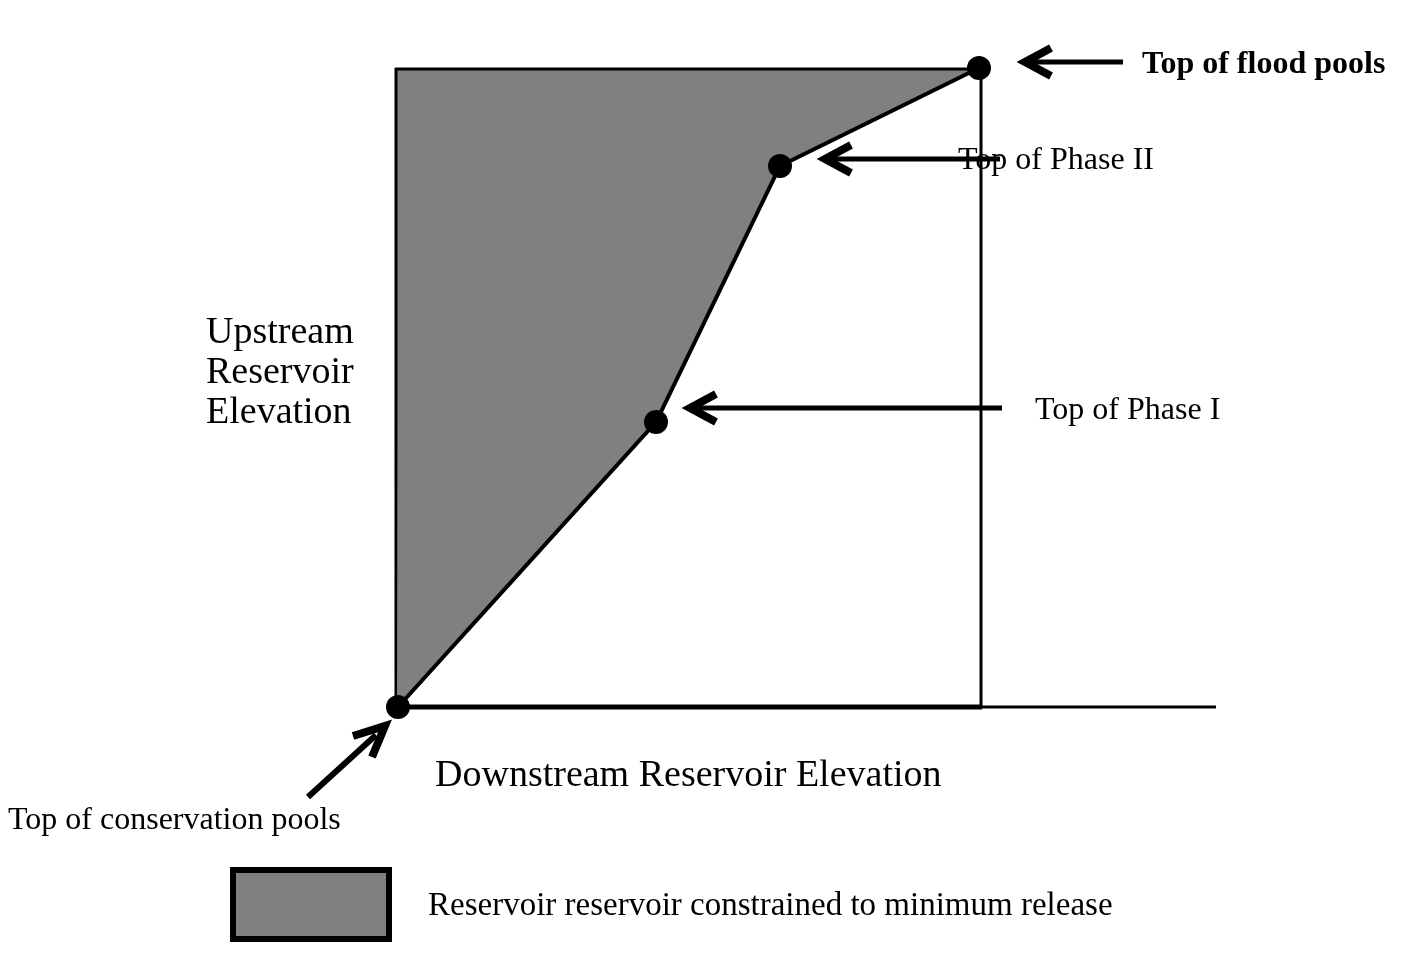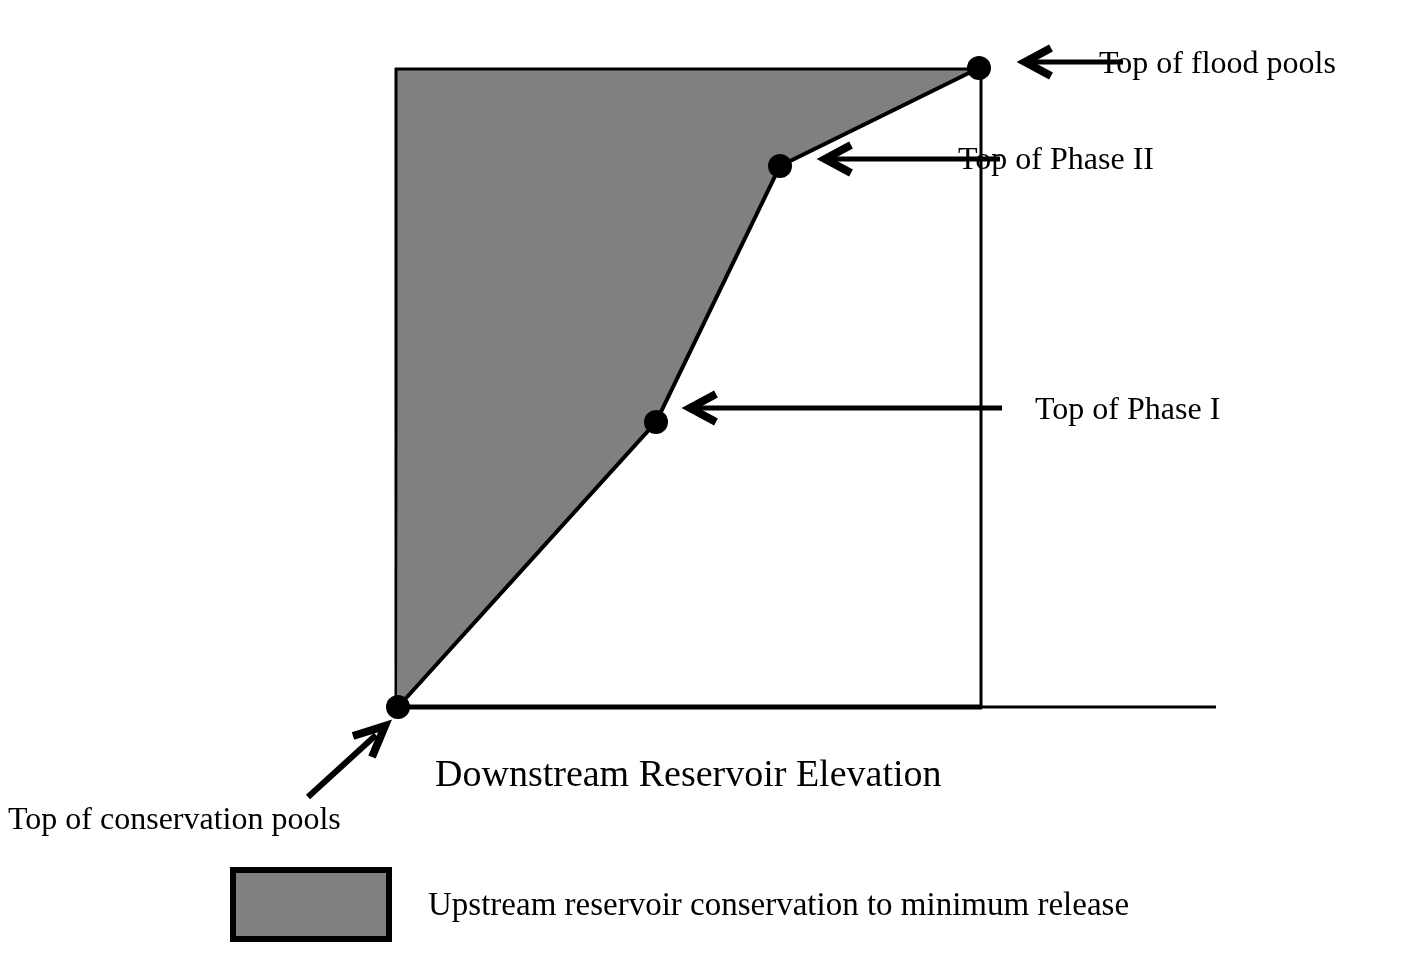--- a/index.html
+++ b/index.html
@@ -40,22 +40,23 @@
   }
   #y-axis-label {
     left: 206px;
     top: 310px;
   }
   #x-axis-label {
     left: 435px;
     top: 753px;
   }
   #flood-pools-label {
-    left: 1099px;
+    left: 1142px;
     top: 44px;
+    font-weight: bold;
   }
   #phase-ii-label {
     left: 958px;
     top: 140px;
   }
   #phase-i-label {
     left: 1035px;
     top: 390px;
   }
   #conservation-pools-label {
@@ -113,27 +114,32 @@
       <line x1="697" y1="408" x2="1002" y2="408" stroke="#000000" stroke-width="5"></line>
       <polyline points="716,394 690,408 716,422" fill="none" stroke="#000000" stroke-width="8"></polyline>
     </g>
 
     <g>
       <line x1="308" y1="797" x2="376" y2="735" stroke="#000000" stroke-width="6"></line>
       <polyline points="372,757 385,726 353,736" fill="none" stroke="#000000" stroke-width="8"></polyline>
     </g>
   </svg>
 
+  <div id="y-axis-label" class="label axis-label">
+    <div>Upstream</div>
+    <div>Reservoir</div>
+    <div>Elevation</div>
+  </div>
 
   <div id="x-axis-label" class="label axis-label">Downstream Reservoir Elevation</div>
 
   <div id="flood-pools-label" class="label annotation-label">Top of flood pools</div>
 
   <div id="phase-ii-label" class="label annotation-label">Top of Phase II</div>
 
   <div id="phase-i-label" class="label annotation-label">Top of Phase I</div>
 
   <div id="conservation-pools-label" class="label annotation-label">Top of conservation pools</div>
 
   <div id="legend-swatch" style="background-color: rgb(128, 128, 128);"></div>
-  <div id="legend-label" class="label legend-label">Upstream reservoir conservation to minimum release</div>
+  <div id="legend-label" class="label legend-label">Reservoir reservoir constrained to minimum release</div>
 
 </div>
 
 </body></html>

